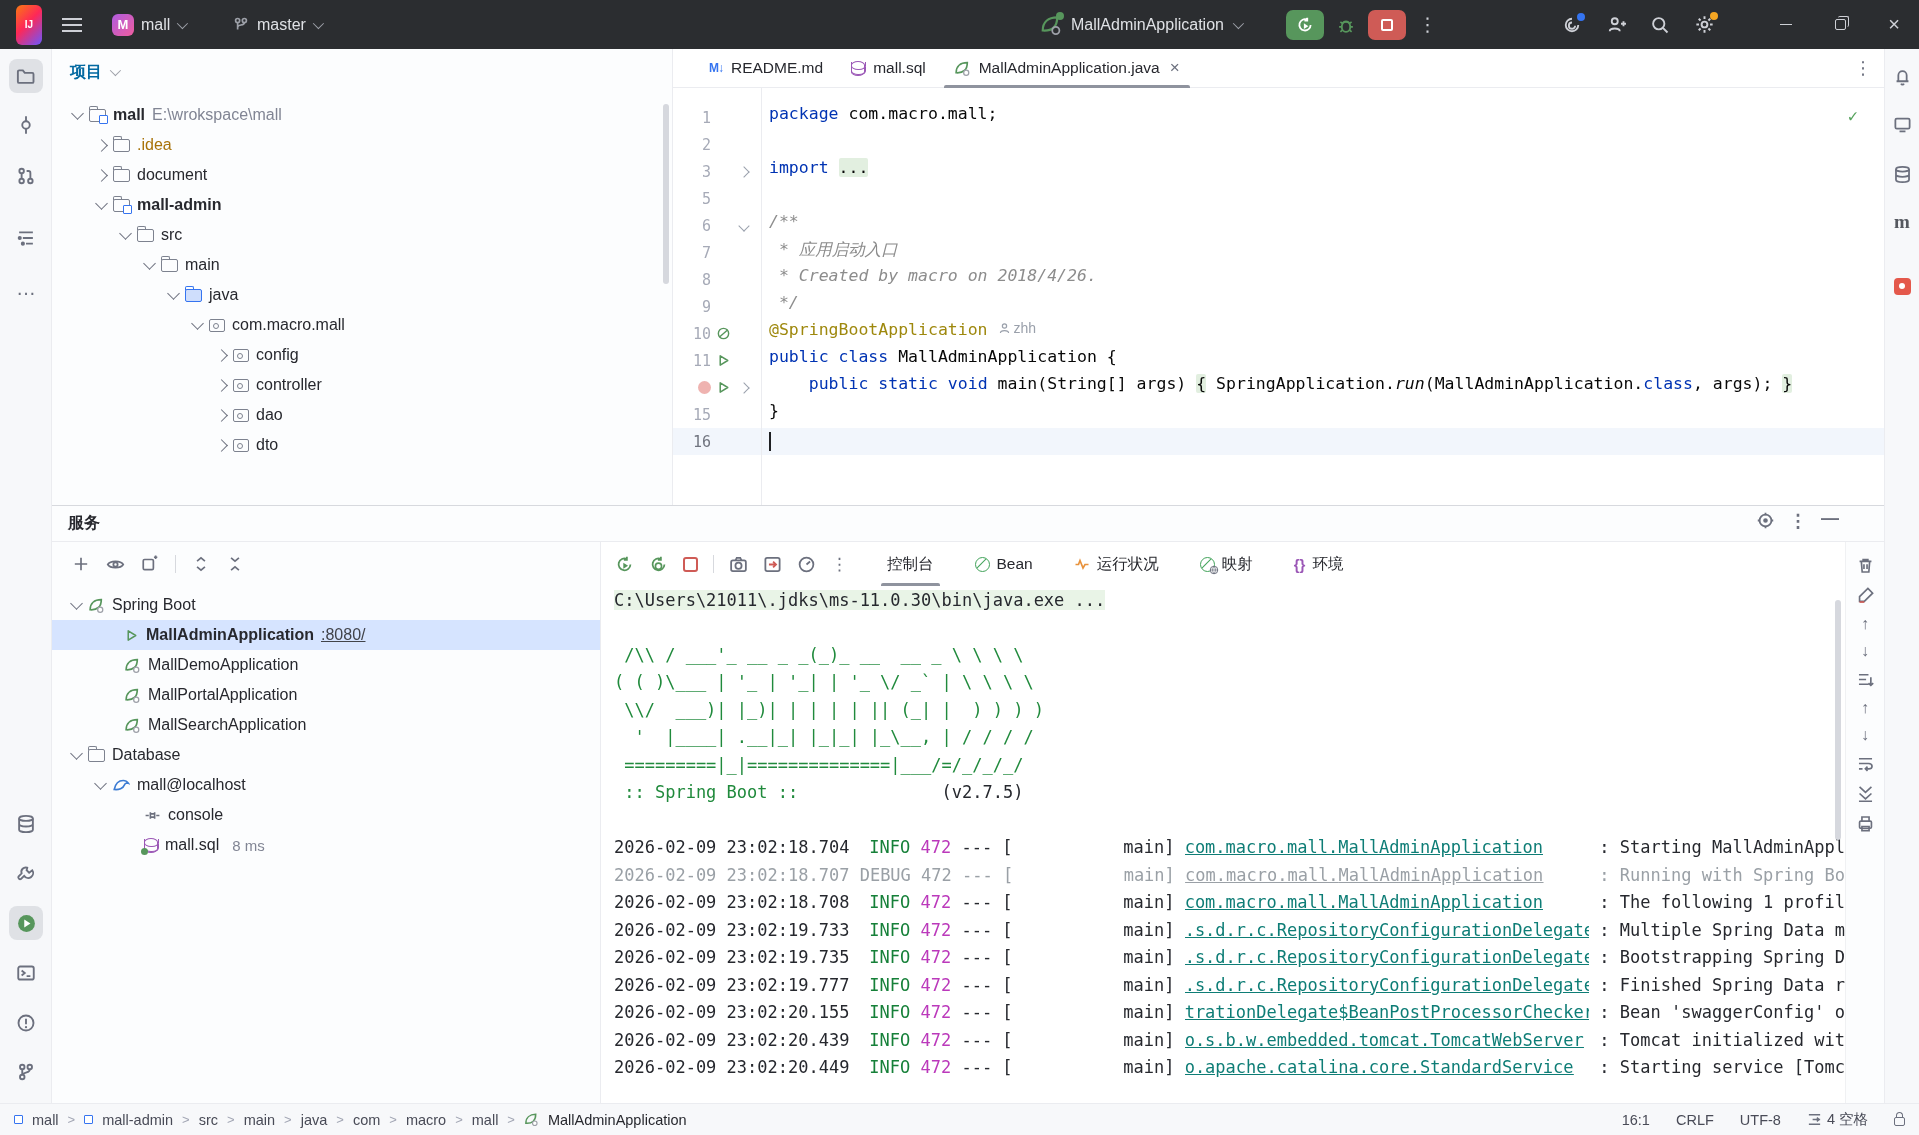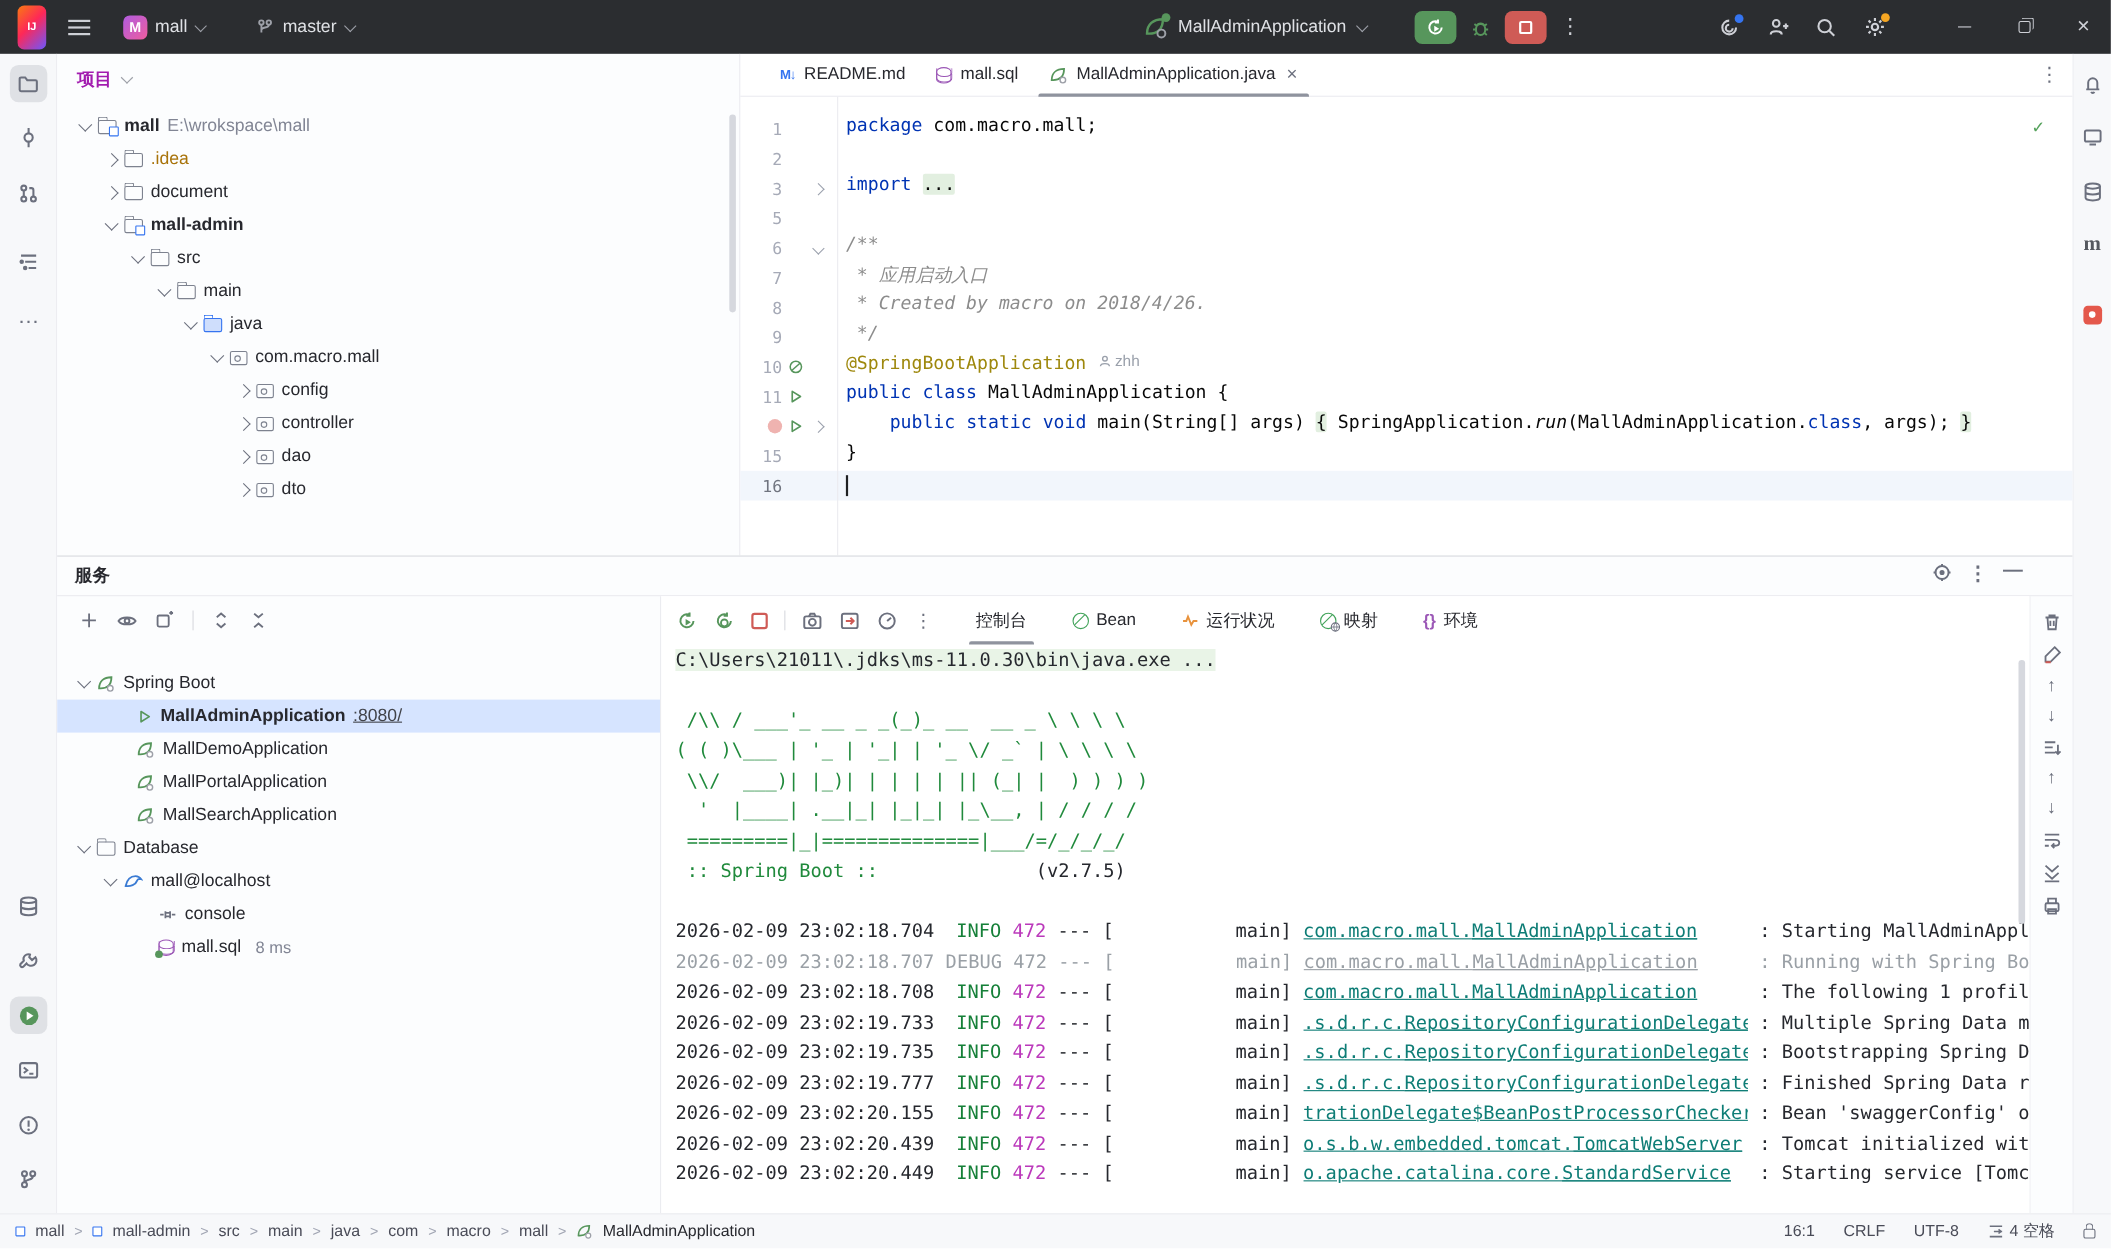--- a/index.html
+++ b/index.html
@@ -27,21 +27,21 @@
   
   #left-strip { position:absolute; left:0; top:49px; width:52px; height:1054px; background:#f7f8fa; border-right:1px solid #ebecf0; }
   #right-strip { position:absolute; left:1884px; top:49px; width:35px; height:1054px; background:#f7f8fa; border-left:1px solid #ebecf0; }
   .strip-ic { position:absolute; left:9px; width:34px; height:34px; border-radius:8px; display:flex; align-items:center; justify-content:center; color:#6c707e; }
   #right-strip .strip-ic { left:2px; width:30px; height:30px; }
   .strip-ic.active { background:#dfe1e5; }
   .strip-ic svg { stroke:#6c707e; fill:none; stroke-width:1.5; }
 
   
   #project-panel { position:absolute; left:52px; top:49px; width:620px; height:456px; background:#fcfdfe; }
-  #project-panel .panel-head { height:46px; display:flex; align-items:center; gap:8px; padding-left:18px; font-size:16px; font-weight:bold; color:#a21caf; }
+  #project-panel .panel-head { height:46px; display:flex; align-items:center; gap:8px; padding-left:18px; font-size:16px; font-weight:bold; color:#0369a1; }
   .tree { position:absolute; left:0; top:51px; right:0; }
   .trow { height:30px; display:flex; align-items:center; gap:7px; font-size:16px; color:#27282e; white-space:nowrap; }
   .trow .arr { width:9px; height:9px; border-right:1.6px solid #6c707e; border-bottom:1.6px solid #6c707e; flex:none; }
   .arr.open { transform:rotate(45deg); margin-top:-4px; }
   .arr.closed { transform:rotate(-45deg); }
   .gray { color:#818594; }
   .bold { font-weight:bold; }
   .excluded { color:#a8730a; }
   .ico-folder { width:17px; height:13px; border:1.5px solid #7d828f; border-radius:2px; position:relative; flex:none; background:#fcfdfe; }
   .ico-folder::before { content:""; position:absolute; left:-1px; top:-4px; width:7px; height:3px; border:1.5px solid #7d828f; border-bottom:none; border-radius:2px 2px 0 0; }
@@ -86,21 +86,21 @@
   .inlay { display:flex; align-items:center; gap:3px; color:#9aa0ab; font-size:14px; font-family:"Liberation Sans",sans-serif; margin-left:10px; }
   .editor-check { position:absolute; right:26px; top:18px; color:#55a25c; font-size:17px; }
 
   
   #services { position:absolute; left:52px; top:505px; width:1832px; height:598px; background:#fcfdfe; border-top:1px solid #d7d9de; }
   #svc-head { position:absolute; left:0; top:0; right:0; height:36px; display:flex; align-items:center; padding-left:16px; font-size:16px; font-weight:bold; color:#27282e; border-bottom:1px solid #ebecf0; }
   .svc-head-icons { position:absolute; right:45px; top:5px; display:flex; gap:14px; align-items:center; color:#6c707e; }
   #svc-tree-col { position:absolute; left:0; top:36px; width:548px; bottom:0; }
   #svc-toolbar { height:44px; display:flex; align-items:center; gap:16px; padding-left:20px; color:#6c707e; }
   .vbar { width:1px; height:18px; background:#d7d9de; }
-  #svc-rows { position:absolute; top:48px; left:0; right:0;margin-top:16px; }
+  #svc-rows { position:absolute; top:48px; left:0; right:0; }
   .svc-sel { background:#d6e4ff; }
   .port-link { color:#41434a; text-decoration:underline; }
   .ms { color:#818594; margin-left:6px; font-size:15px; }
   .spring-leaf { width:17px; height:17px; flex:none; }
   .run-tri { width:15px; height:15px; flex:none; }
 
   
   #console { position:absolute; left:548px; top:36px; bottom:0; width:1245px; border-left:1px solid #ebecf0; background:#fff; }
   #con-toolbar { position:absolute; left:0; top:0; right:0; height:44px; display:flex; align-items:center; gap:15px; padding-left:14px; }
   #con-toolbar .ctab { display:flex; align-items:center; gap:7px; font-size:15.5px; color:#27282e; height:44px; padding:0 6px; position:relative; }

